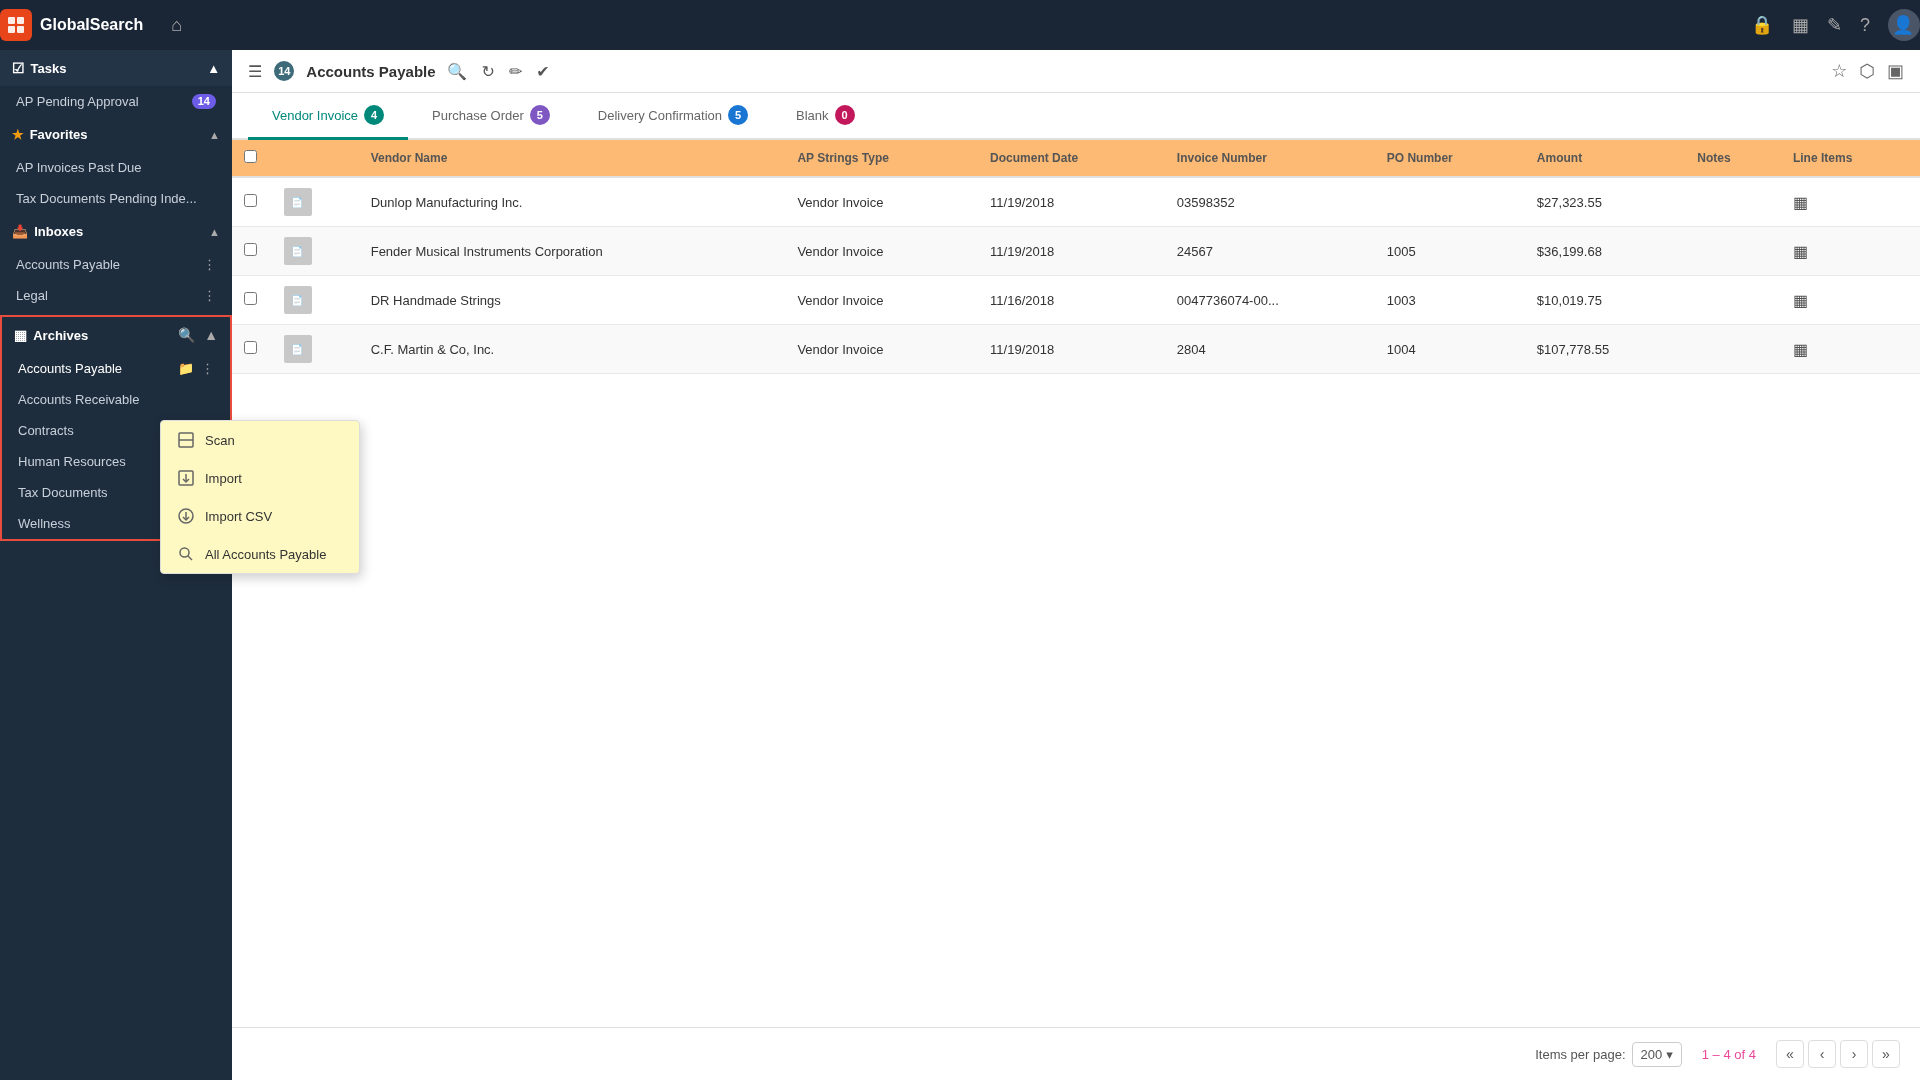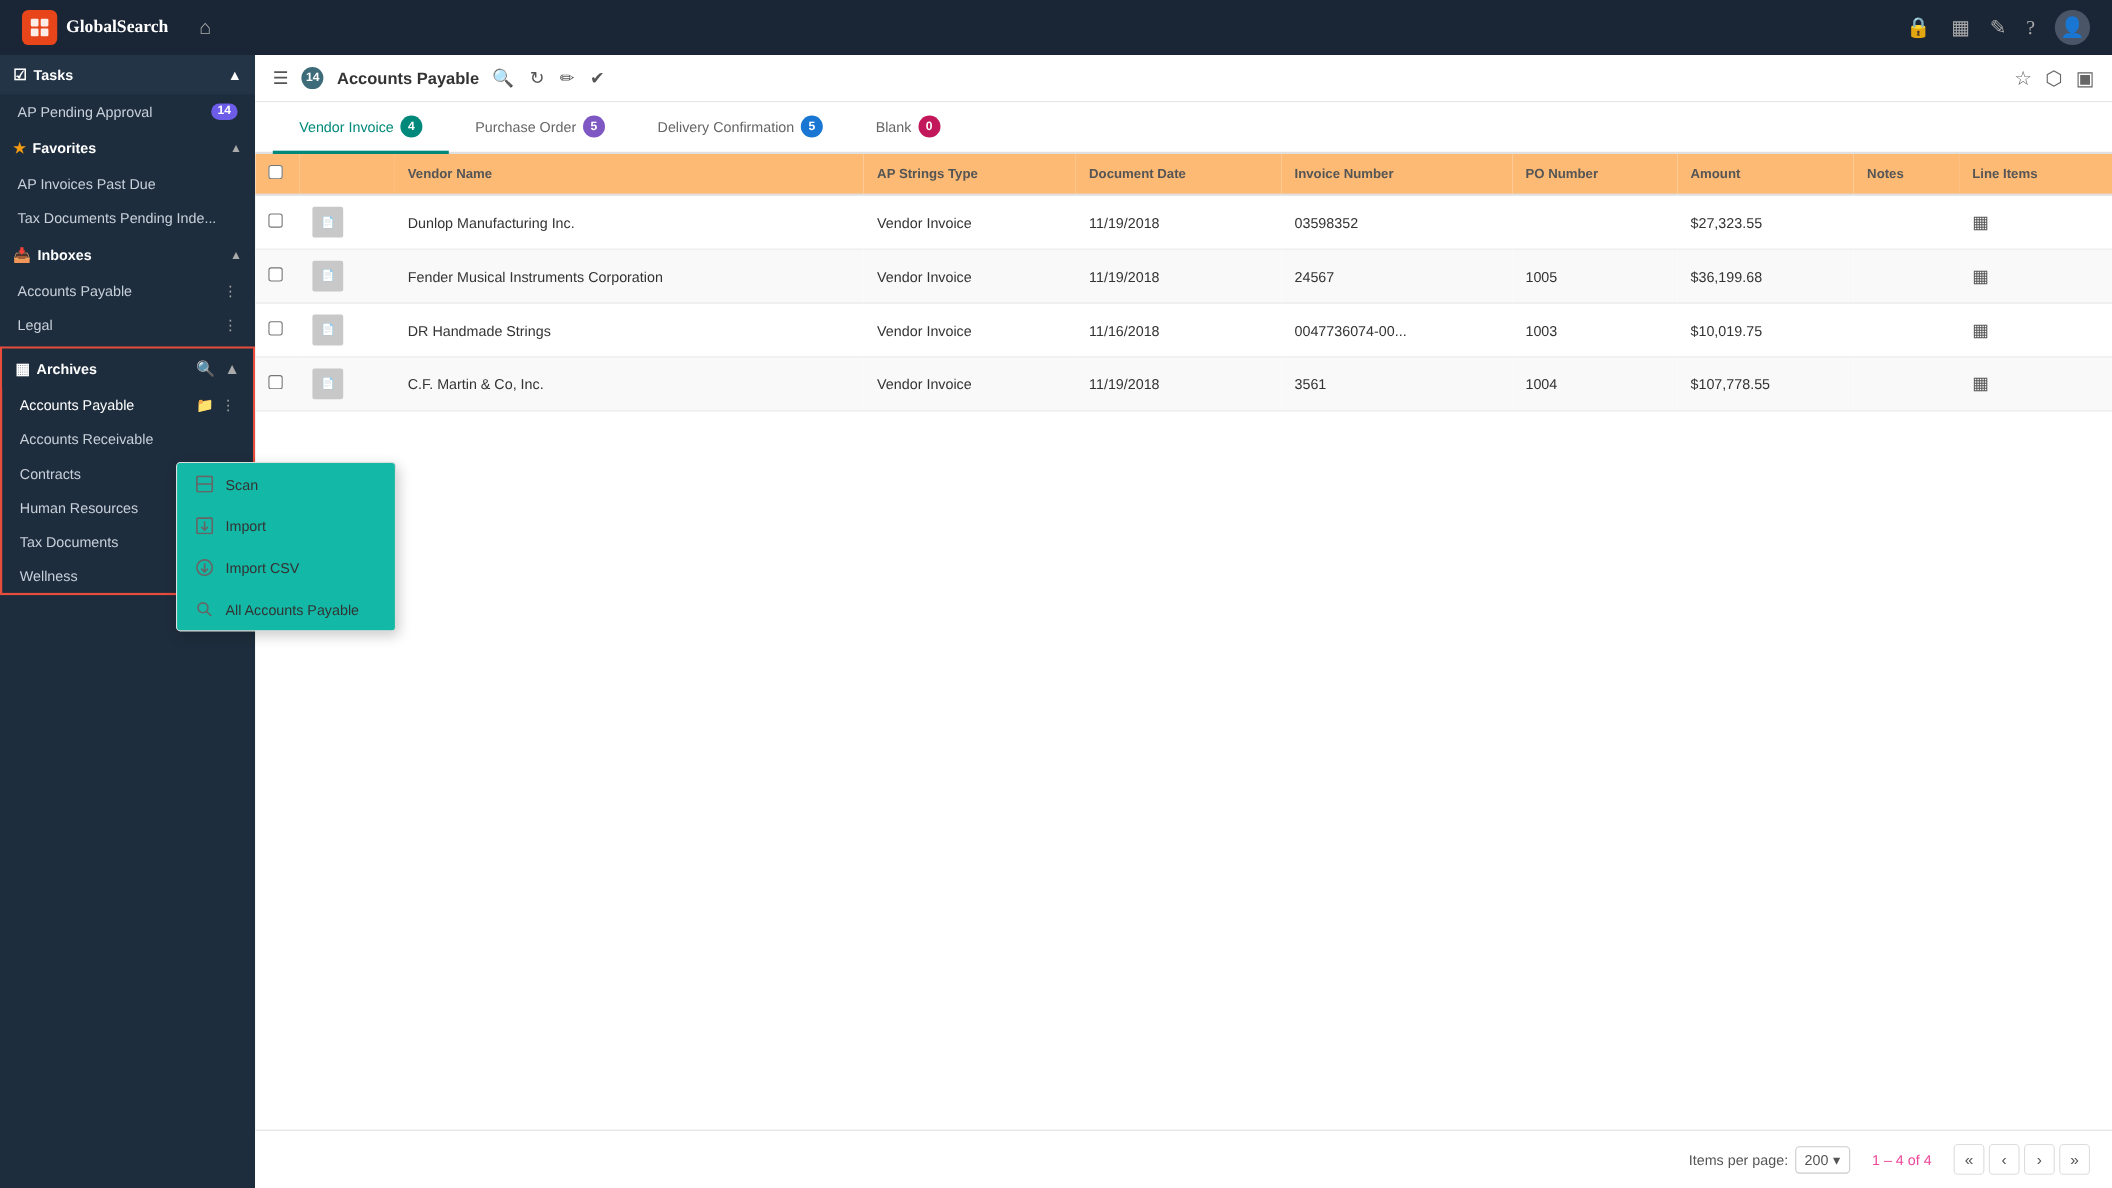--- a/index.html
+++ b/index.html
@@ -1,21 +1,21 @@
 <!DOCTYPE html>
 <html><head>
   <meta charset="utf-8">
   <style>
     * { box-sizing: border-box; margin: 0; padding: 0; }
     body { font-family: Arial, sans-serif; font-size: 13px; background: #f0f0f0; width: 1920px; height: 1080px; overflow: hidden; }
 
     
     .top-nav {
       display: flex; align-items: center; justify-content: space-between;
-      background: #1a2535; color: white; height: 50px; padding: 0 20px; font-family: Liberation Serif, serif;
+      background: #1a2535; color: white; height: 50px; padding: 0 0;
     }
     .top-nav-left { display: flex; align-items: center; gap: 8px; }
     .logo-box { display: flex; align-items: center; gap: 8px; }
     .logo-icon { width: 32px; height: 32px; background: #e8451a; border-radius: 6px; display: flex; align-items: center; justify-content: center; color: white; font-weight: bold; font-size: 14px; }
     .logo-text { color: white; font-size: 16px; font-weight: bold; }
     .home-btn { color: #aaa; font-size: 18px; margin-left: 20px; cursor: pointer; }
     .top-nav-right { display: flex; align-items: center; gap: 18px; color: #aaa; font-size: 18px; }
     .top-nav-right span { cursor: pointer; }
     .avatar { width: 32px; height: 32px; background: #4a5568; border-radius: 50%; display: flex; align-items: center; justify-content: center; color: white; cursor: pointer; }
 
@@ -34,21 +34,21 @@
 
     
     .archives-header { display: flex; align-items: center; justify-content: space-between; padding: 10px 12px; border: 2px solid #e74c3c; background: #1e2d3d; position: relative; }
     .archives-header-left { display: flex; align-items: center; gap: 6px; font-size: 13px; font-weight: 600; color: white; }
     .archives-header-right { display: flex; align-items: center; gap: 8px; color: #aaa; font-size: 14px; }
     .archive-item { padding: 8px 16px; font-size: 13px; color: #c8d0da; cursor: pointer; display: flex; align-items: center; justify-content: space-between; }
     .archive-item.active-item { color: white; font-weight: 500; }
     .archive-item .item-right { display: flex; align-items: center; gap: 6px; color: #aaa; }
 
     
-    .context-menu { position: absolute; left: 160px; top: 380px; background: #14b8a6; border: 1px solid #ddd; border-radius: 4px; box-shadow: 2px 4px 12px rgba(0,0,0,0.2); z-index: 100; width: 200px; }
+    .context-menu { position: absolute; left: 160px; top: 380px; background: #fef9c3; border: 1px solid #ddd; border-radius: 4px; box-shadow: 2px 4px 12px rgba(0,0,0,0.2); z-index: 100; width: 200px; }
     .context-menu-item { display: flex; align-items: center; gap: 10px; padding: 10px 16px; font-size: 13px; color: #333; cursor: pointer; }
     .context-menu-item.highlighted { background: #3d6b7a; color: white; }
     .context-menu-icon { width: 18px; height: 18px; display: flex; align-items: center; justify-content: center; font-size: 14px; flex-shrink: 0; }
 
     
     .main-content { flex: 1; background: white; display: flex; flex-direction: column; overflow: hidden; }
 
     
     .sub-header { display: flex; align-items: center; padding: 10px 16px; background: white; border-bottom: 1px solid #e0e0e0; gap: 12px; }
     .sub-header-right { margin-left: auto; display: flex; align-items: center; gap: 12px; color: #666; font-size: 18px; }
@@ -347,21 +347,21 @@
     <td><span class="line-items-icon">▦</span></td>
   </tr>
             <tr>
     <td class="checkbox-col"><input type="checkbox" style=""></td>
     <td>
                 <div class="doc-thumb">📄</div>
               </td>
     <td>C.F. Martin &amp; Co, Inc.</td>
     <td>Vendor Invoice</td>
     <td>11/19/2018</td>
-    <td>3561</td>
+    <td>2804</td>
     <td>1004</td>
     <td>$107,778.55</td>
     <td></td>
     <td><span class="line-items-icon">▦</span></td>
   </tr>
           </tbody>
       </table>
     </div>
 
     <div class="table-footer">

